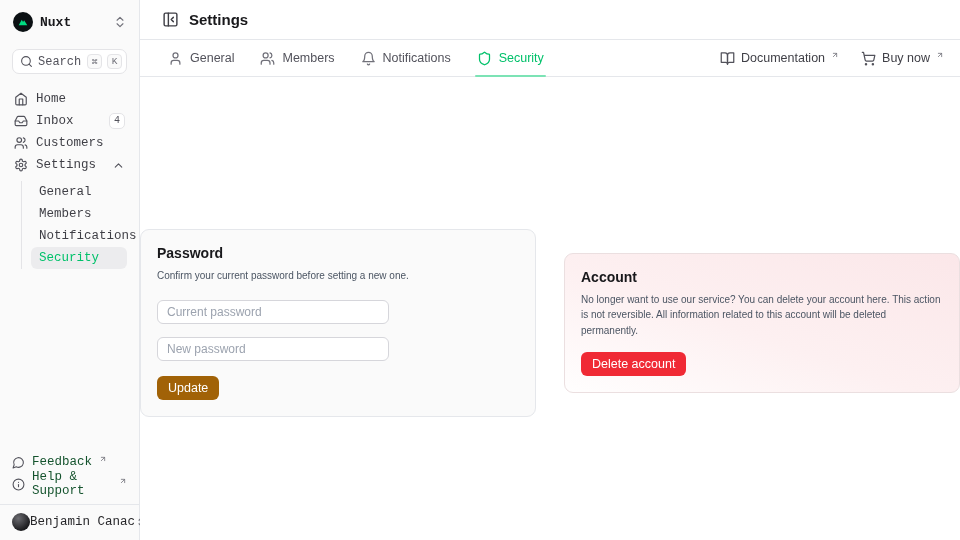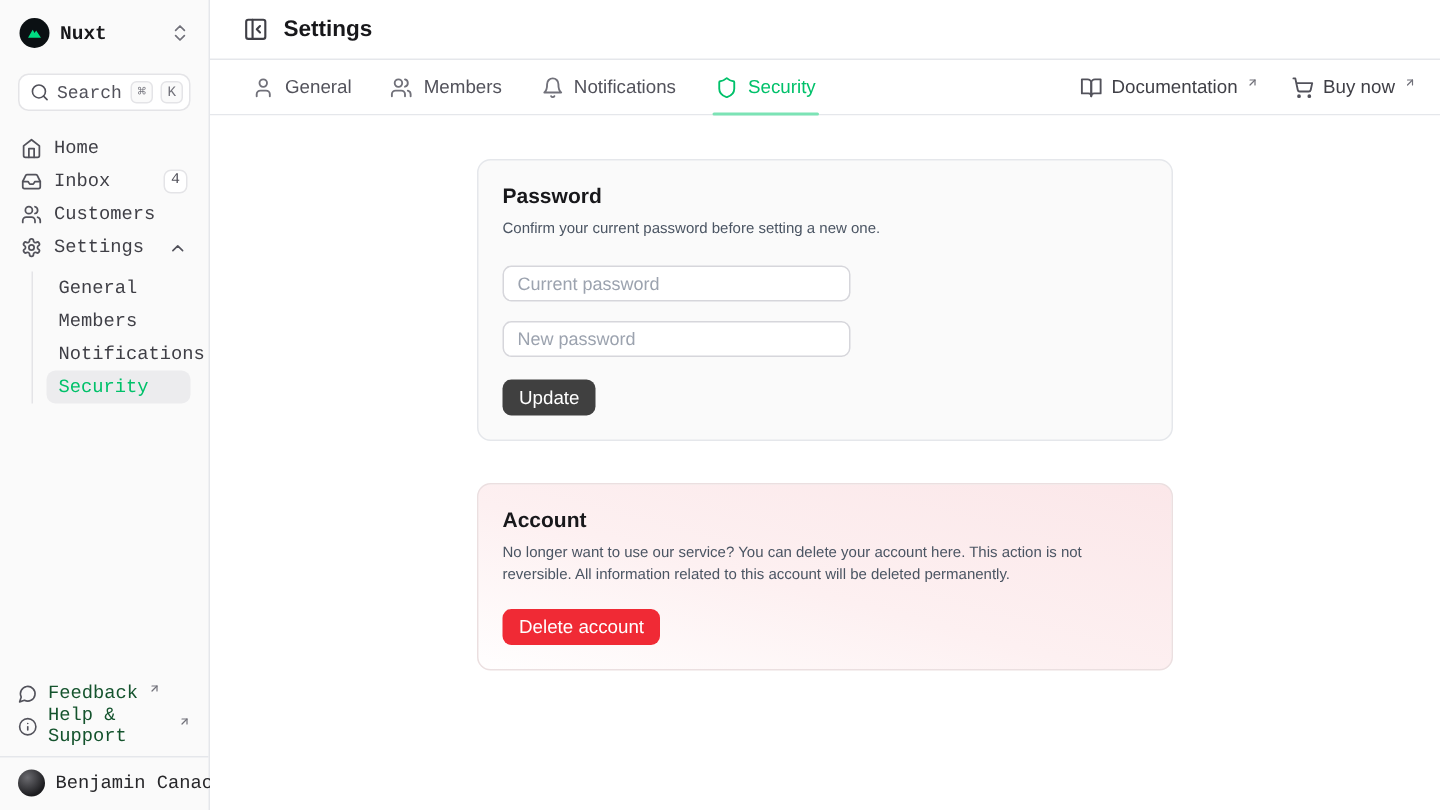--- a/index.html
+++ b/index.html
@@ -38,21 +38,21 @@
   .sub-item.active { background:#ececee; color:#00c16a; }
 
   .side-spacer { flex:1; }
   .side-bottom { padding:0 12px 0; }
   .foot-item { height:22px; display:flex; align-items:center; gap:7px; font-size:12.5px; font-weight:500;
                color:#14532d; cursor:pointer; }
   .foot-item .nicon { width:13px; height:13px; color:#52525b; flex:none; }
   .ext { width:8px; height:8px; color:#71717a; margin:0 0 6px 0; flex:none; }
 
   .user-wrap { border-top:1px solid #e5e7eb; margin-top:9px; padding:8px 12px 9px; display:flex;
-               align-items:center; gap:7px; cursor:pointer;text-align:center; }
+               align-items:center; cursor:pointer;text-align:center; }
   .avatar { width:18px; height:18px; border-radius:50%; flex:none;
             background:radial-gradient(circle at 35% 30%, #6b6b70, #1c1c1f 70%); }
   .user-name { flex:1; font-size:12.5px; font-weight:500; color:#27272a; white-space:nowrap; }
 
   
   .main { flex:1; display:flex; flex-direction:column; min-width:0; }
   .topbar { height:40px; border-bottom:1px solid #e5e7eb; display:flex; align-items:center; gap:10px;
             padding:0 16px 0 22px; flex:none; }
   .topbar .picon { width:17px; height:17px; color:#3f3f46; cursor:pointer; }
   .page-title { font-size:15px; font-weight:700; }
@@ -63,37 +63,37 @@
          color:#52525b; position:relative; cursor:pointer; }
   .tab .ticon { width:15px; height:15px; color:#71717a; }
   .tab.active { color:#00c16a; }
   .tab.active .ticon { color:#00c16a; }
   .tab.active::after { content:""; position:absolute; left:-2px; right:-2px; bottom:-1px; height:2px;
                        background:#7ce3b5; border-radius:2px; }
   .tab-actions { margin-left:auto; display:flex; align-items:center; gap:22px; }
   .action { display:flex; align-items:center; gap:6px; font-size:12.5px; font-weight:500; color:#3f3f46; cursor:pointer; }
   .action .ticon { width:15px; height:15px; color:#52525b; }
 
-  .content { flex:1; display:flex; flex-direction:column; align-items:center; padding-top:29px; gap:28px;
+  .content { flex:1; display:flex; align-items:center; padding-top:29px; gap:28px;
              background:#fff; overflow:hidden; }
   .card { width:464px; border:1px solid #e5e7eb; border-radius:9px; padding:15px 16px 16px; }
   .card-pw { background:#fafafa; }
   .card-danger { background:linear-gradient(to top right, #fffefe 0%, #fdf0f1 45%, #fbe7e9 100%);
                  border-color:#ebdfe0; }
   .card-title { font-size:14px; font-weight:700; margin:0 0 7px; color:#18181b; }
   .card-desc { font-size:10px; color:#4b5563; margin:0; line-height:1.55; }
   .pw-input { display:block; width:232px; height:24px; margin-top:13px; border:1px solid #d6d6db;
               border-radius:6px; background:#fff; padding:0 9px; font-size:12px; color:#18181b;
               font-family:"Liberation Sans", sans-serif; outline:none; }
   .pw-input:first-of-type { margin-top:16px; }
   .pw-input::placeholder { color:#9ca3af; }
   .btn { display:inline-block; margin-top:15px; border:none; border-radius:6px; color:#fff;
          font-size:12.5px; font-weight:500; padding:5px 11px; cursor:pointer;
          font-family:"Liberation Sans", sans-serif; }
-  .btn-green { background:#404040; }
+  .btn-green { background:#a16207; }
   .btn-red { background:#f02a35; margin-top:14px; }
 </style>
 </head>
 <body>
 
 <div class="app">
 
   <aside class="sidebar">
     <div class="side-top">
       <div class="ws-row">

